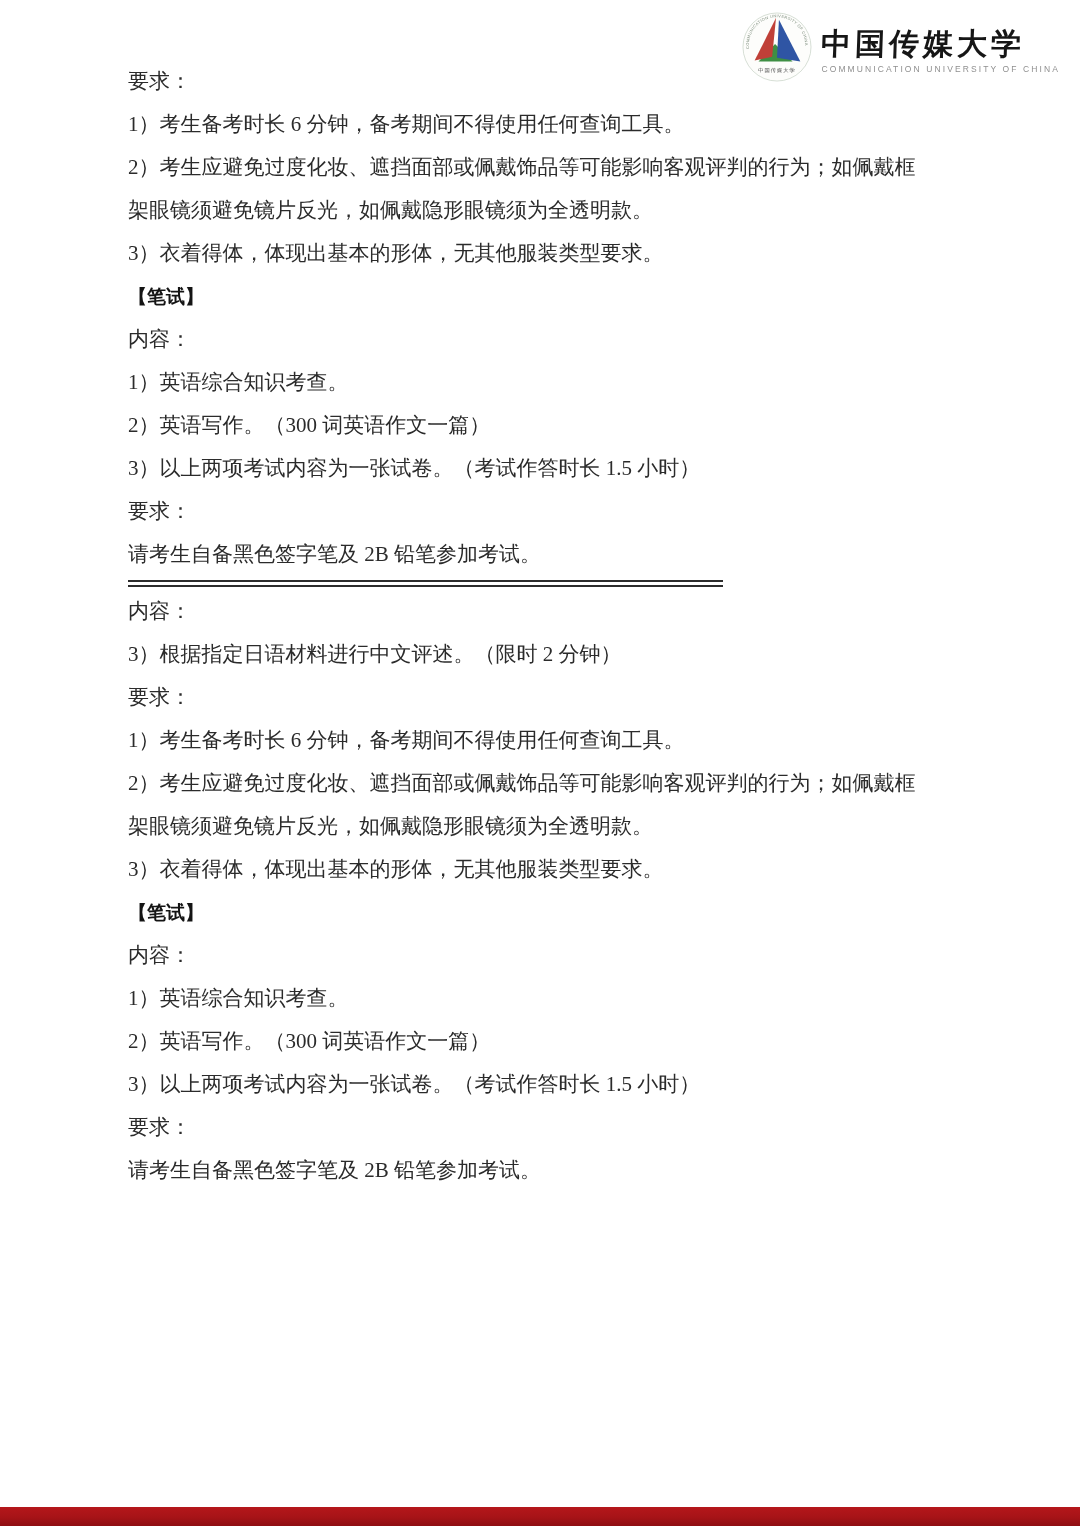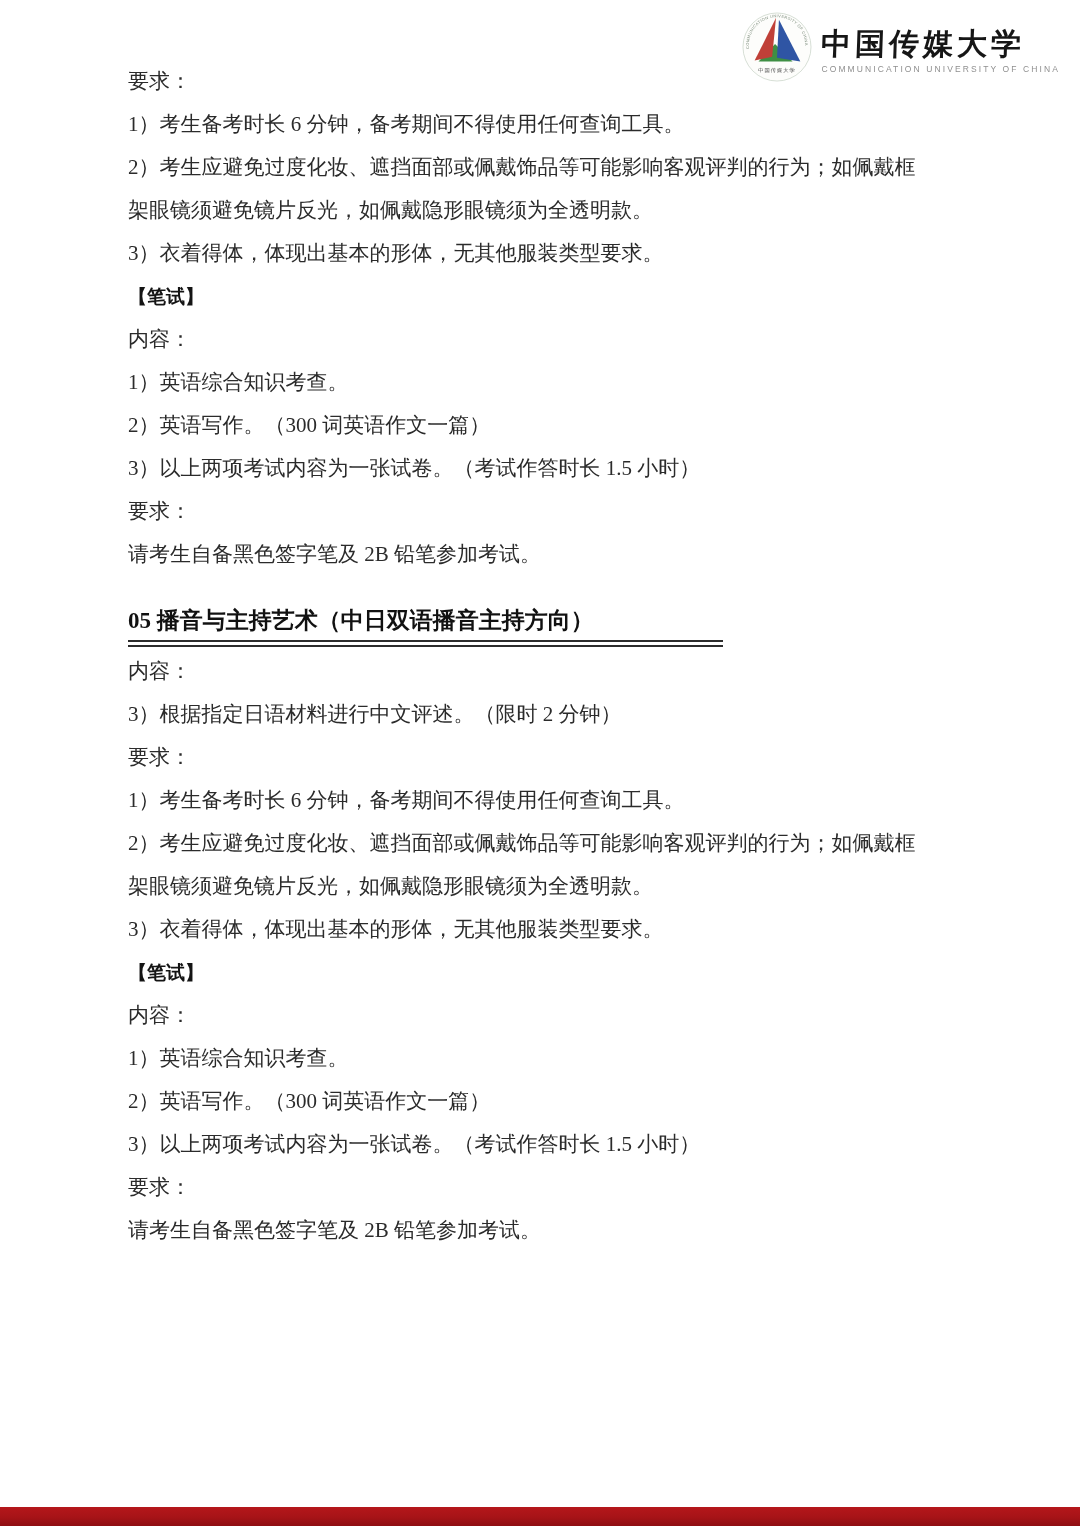--- a/index.html
+++ b/index.html
@@ -130,21 +130,20 @@
     <div class="line">架眼镜须避免镜片反光，如佩戴隐形眼镜须为全透明款。</div>
     <div class="line">3）衣着得体，体现出基本的形体，无其他服装类型要求。</div>
     <div class="line bold-label">【笔试】</div>
     <div class="line">内容：</div>
     <div class="line">1）英语综合知识考查。</div>
     <div class="line">2）英语写作。（300 词英语作文一篇）</div>
     <div class="line">3）以上两项考试内容为一张试卷。（考试作答时长 1.5 小时）</div>
     <div class="line">要求：</div>
     <div class="line">请考生自备黑色签字笔及 2B 铅笔参加考试。</div>
 
-    <div class="sec-heading">05 播音与主持艺术（中日双语播音主持方向）</div>
     <div class="double-rule"></div>
 
     <div class="line">内容：</div>
     <div class="line">3）根据指定日语材料进行中文评述。（限时 2 分钟）</div>
     <div class="line">要求：</div>
     <div class="line">1）考生备考时长 6 分钟，备考期间不得使用任何查询工具。</div>
     <div class="line">2）考生应避免过度化妆、遮挡面部或佩戴饰品等可能影响客观评判的行为；如佩戴框</div>
     <div class="line">架眼镜须避免镜片反光，如佩戴隐形眼镜须为全透明款。</div>
     <div class="line">3）衣着得体，体现出基本的形体，无其他服装类型要求。</div>
     <div class="line bold-label">【笔试】</div>

